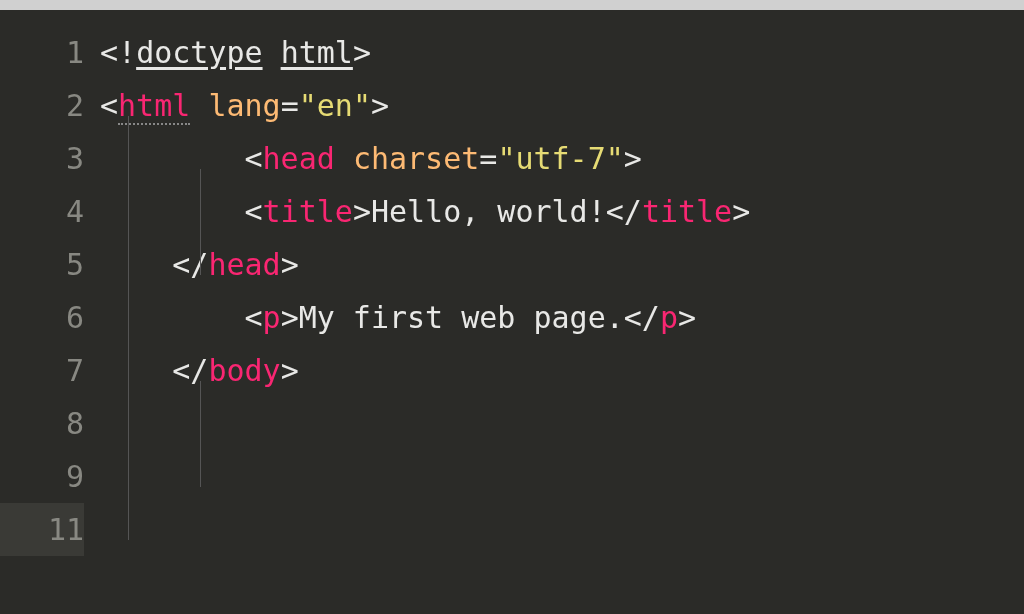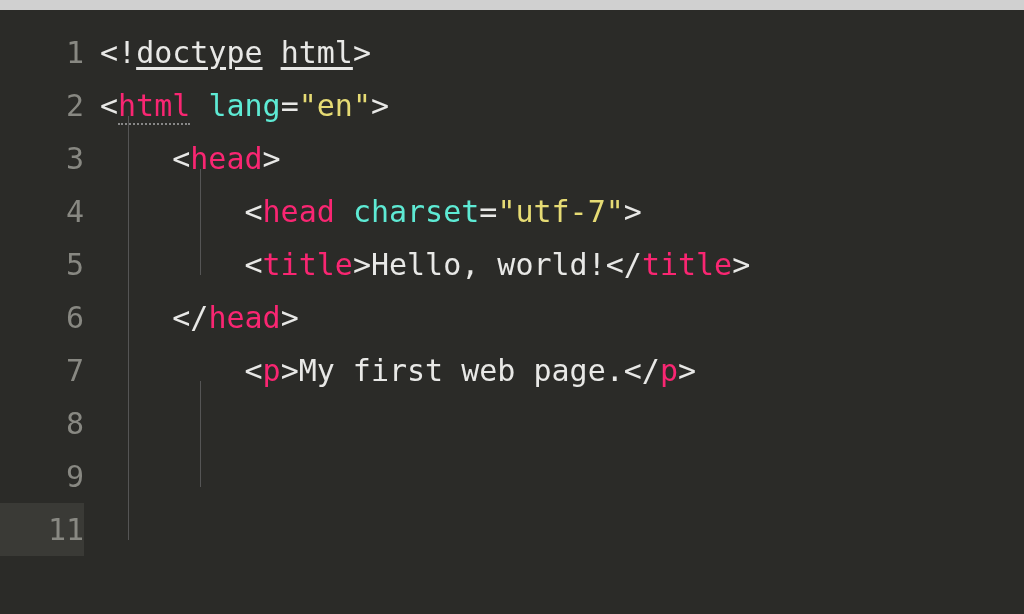--- a/index.html
+++ b/index.html
@@ -52,21 +52,21 @@
     .indent-guide {
       position: absolute;
       width: 1px;
       background: #555;
       left: 55px;
       top: 0;
       bottom: 0;
     }
     .c-br { color: #e8e8e6; }
     .c-tag { color: #f92672; }
-    .c-attr { color: #5eead4; }
+    .c-attr { color: #fdba74; }
     .c-str { color: #e6db74; }
     .c-text { color: #e8e8e6; }
     .squiggle {
       text-decoration-line: underline;
       text-decoration-style: wavy;
       text-decoration-color: #f92672;
       text-decoration-thickness: 2px;
       text-underline-offset: 4px;
       text-decoration: underline;
     }
@@ -95,31 +95,31 @@
     <div class="line-number">9</div>
     <div class="line-number active">11</div>
   </div>
 
   <div class="code">
 
     <div class="code-line"><span class="c-br">&lt;!</span><span class="c-text squiggle">doctype</span><span class="c-text"> </span><span class="c-text squiggle">html</span><span class="c-br">&gt;</span></div>
 
     <div class="code-line"><span class="c-br">&lt;</span><span class="c-tag dotted-under">html</span><span class="c-text"> </span><span class="c-attr">lang</span><span class="c-text">=</span><span class="c-str">"</span><span class="c-str">en</span><span class="c-str">"</span><span class="c-br">&gt;</span></div>
 
-    <div class="code-line">    <span class="c-br">&lt;</span><span class="c-tag">head</span><span class="c-br">&gt;</span></div>
 
     <div class="code-line">        <span class="c-br">&lt;</span><span class="c-tag">head</span><span class="c-text"> </span><span class="c-attr">charset</span><span class="c-text">=</span><span class="c-str">"</span><span class="c-str">utf-7</span><span class="c-str">"</span><span class="c-br">&gt;</span></div>
 
     <div class="code-line">        <span class="c-br">&lt;</span><span class="c-tag">title</span><span class="c-br">&gt;</span><span class="c-text">Hello, world!</span><span class="c-br">&lt;/</span><span class="c-tag">title</span><span class="c-br">&gt;</span></div>
 
     <div class="code-line">    <span class="c-br">&lt;/</span><span class="c-tag">head</span><span class="c-br">&gt;</span></div>
 
 
 
     <div class="code-line">        <span class="c-br">&lt;</span><span class="c-tag">p</span><span class="c-br">&gt;</span><span class="c-text">My first web page.</span><span class="c-br">&lt;/</span><span class="c-tag">p</span><span class="c-br">&gt;</span></div>
 
+    <div class="code-line">    <span class="c-br">&lt;/</span><span class="c-tag">body</span><span class="c-br">&gt;</span></div>
 
 
     <div class="indent-guide" style="left:28px; top:106px; height:424px;"></div>
     <div class="indent-guide" style="left:100px; top:159px; height:106px;"></div>
     <div class="indent-guide" style="left:100px; top:371px; height:106px;"></div>
   </div>
 </div>
 
 </body></html>

